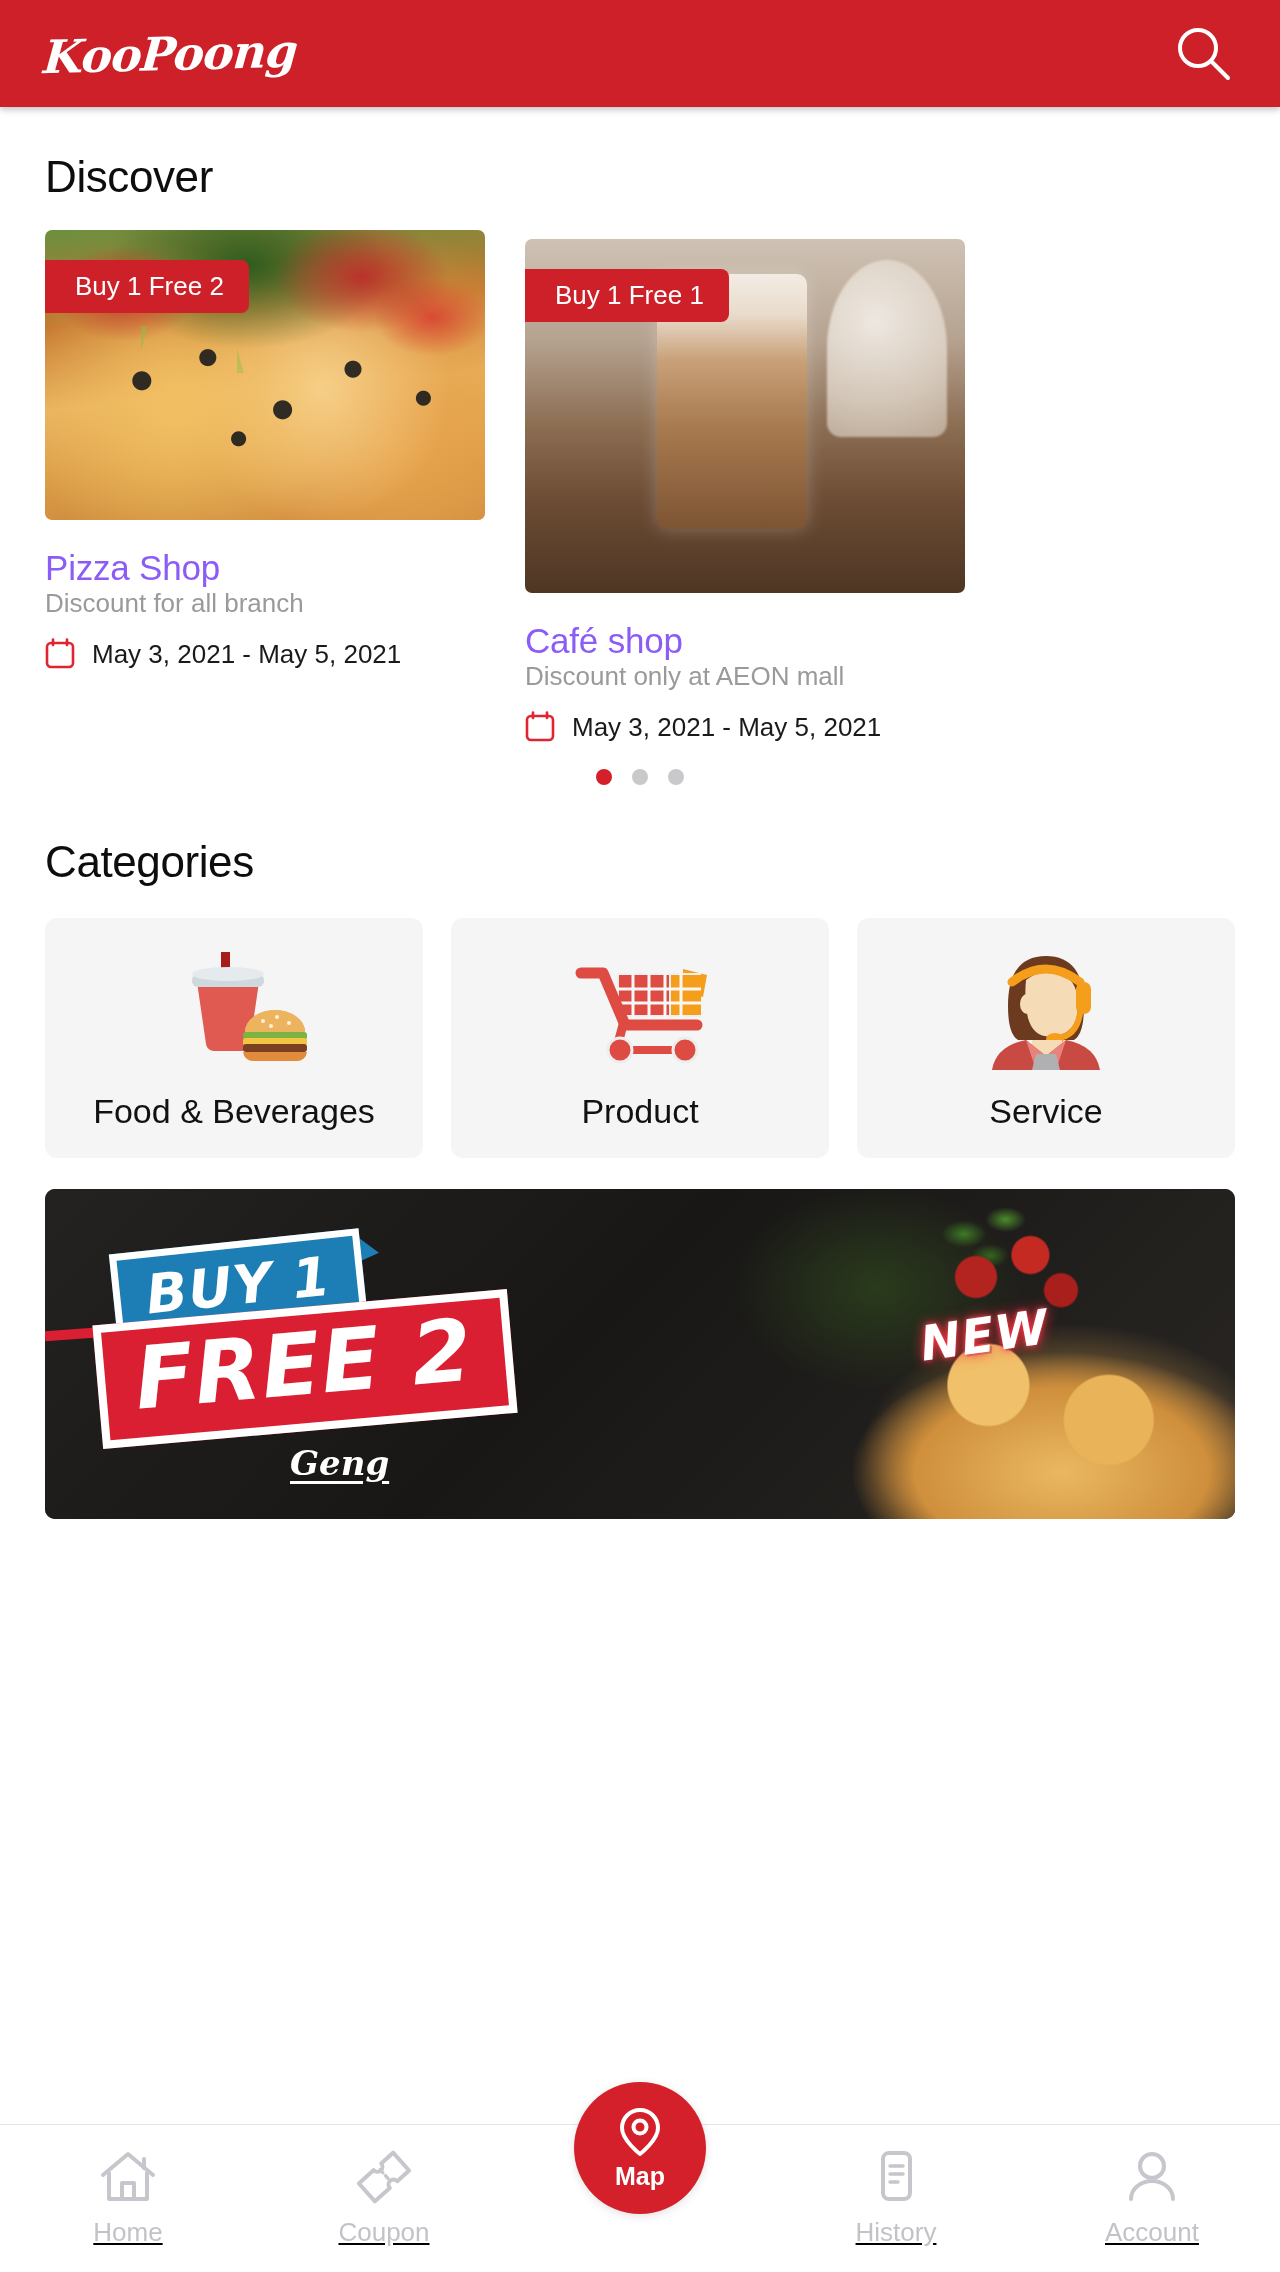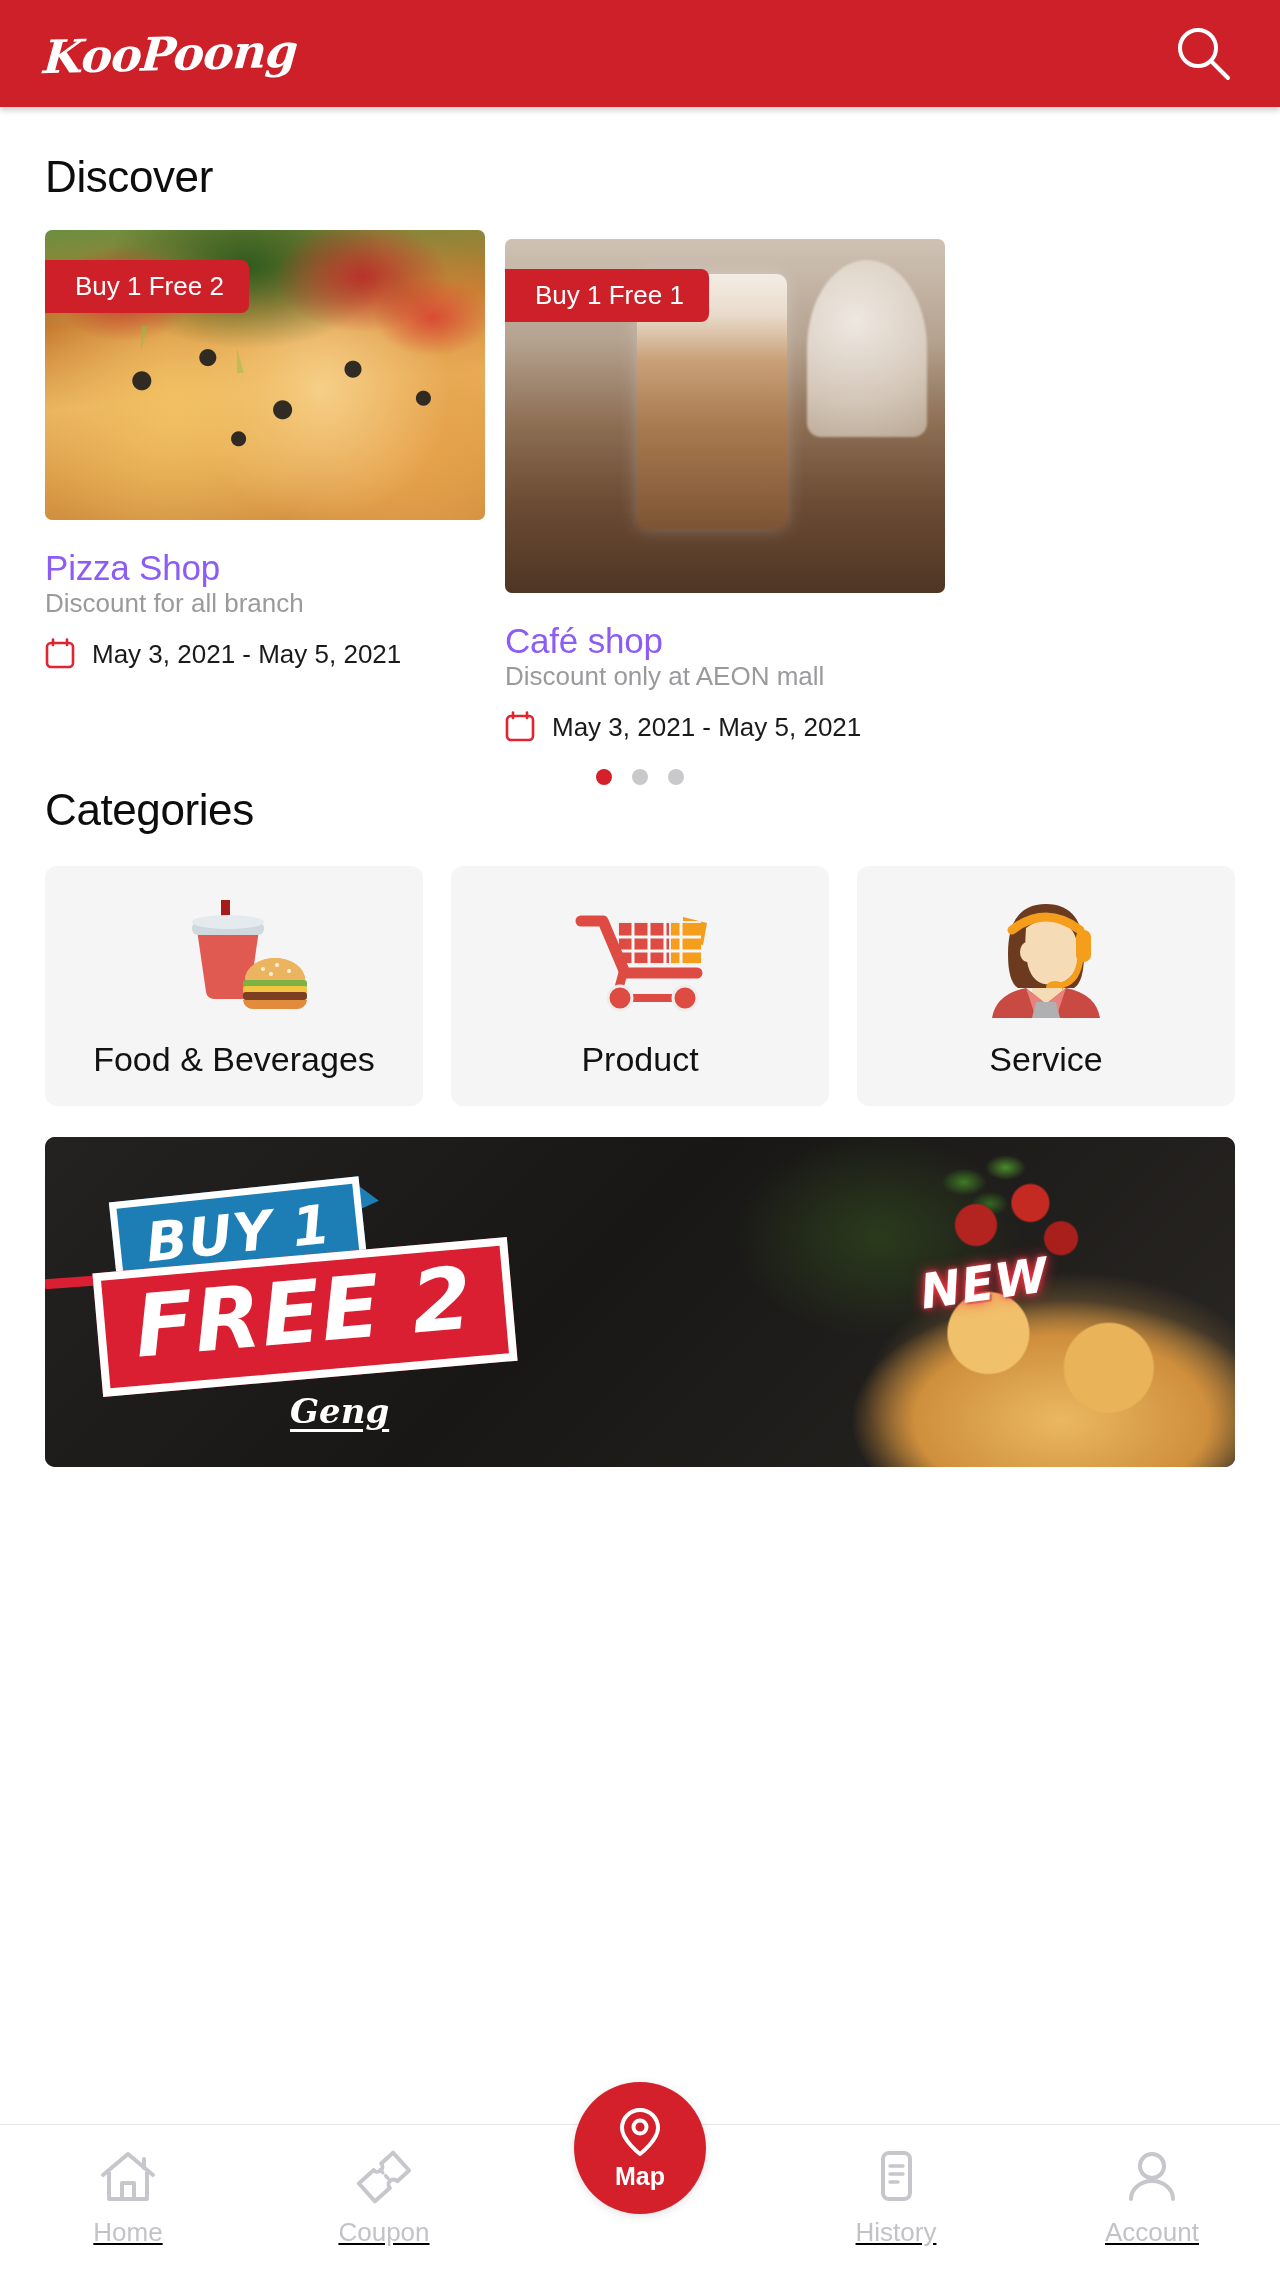--- a/index.html
+++ b/index.html
@@ -65,21 +65,21 @@
     color: #0d0d0d;
     letter-spacing: -0.4px;
     padding-left: 45px;
   }
 
   
   .discover-title { margin-top: 45px; }
   .carousel {
     margin-top: 28px;
     display: flex;
-    gap: 20px;
+    gap: 40px;
     padding-left: 45px;
     overflow: hidden;
   }
   .promo-card { width: 440px; flex: 0 0 440px; }
   .promo-card.card-2 { padding-top: 9px; }
   .promo-img {
     position: relative;
     width: 440px;
     height: 290px;
     border-radius: 7px;
@@ -175,21 +175,21 @@
   .dots {
     margin-top: 26px;
     display: flex;
     justify-content: center;
     gap: 20px;
   }
   .dot { width: 16px; height: 16px; border-radius: 50%; background: #c9c9cc; }
   .dot.active { background: #D3202A; }
 
   
-  .categories-title { }
+  .categories-title { margin-top: 52px; }
   .cat-grid {
     margin-top: 31px;
     display: flex;
     gap: 28px;
     padding: 0 45px;
   }
   .cat-card {
     flex: 1 1 0;
     height: 240px;
     background: #F5F5F6;

